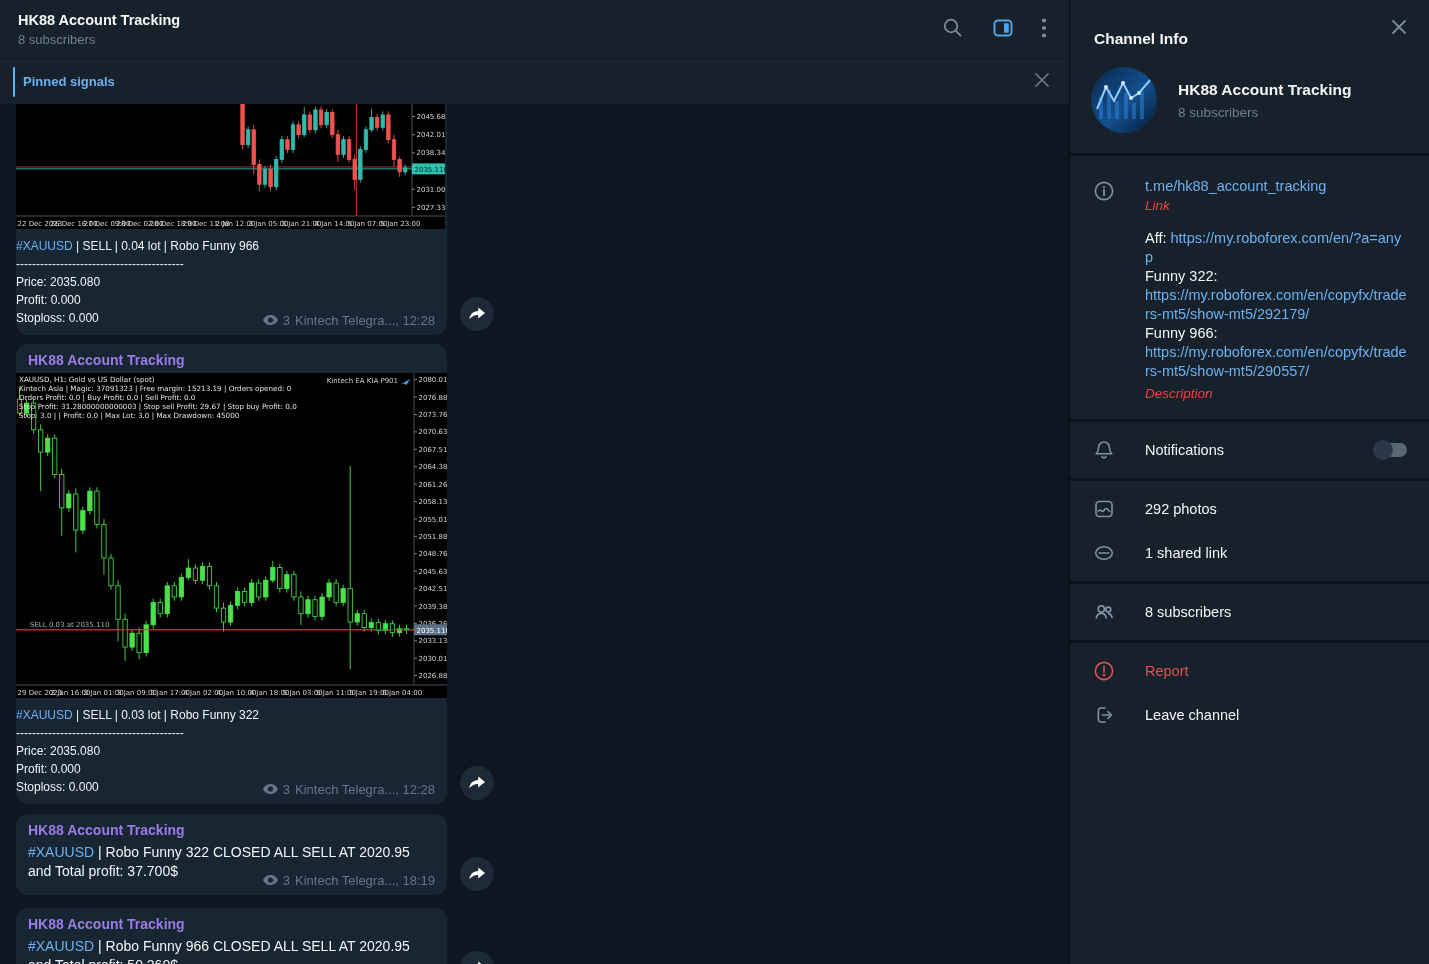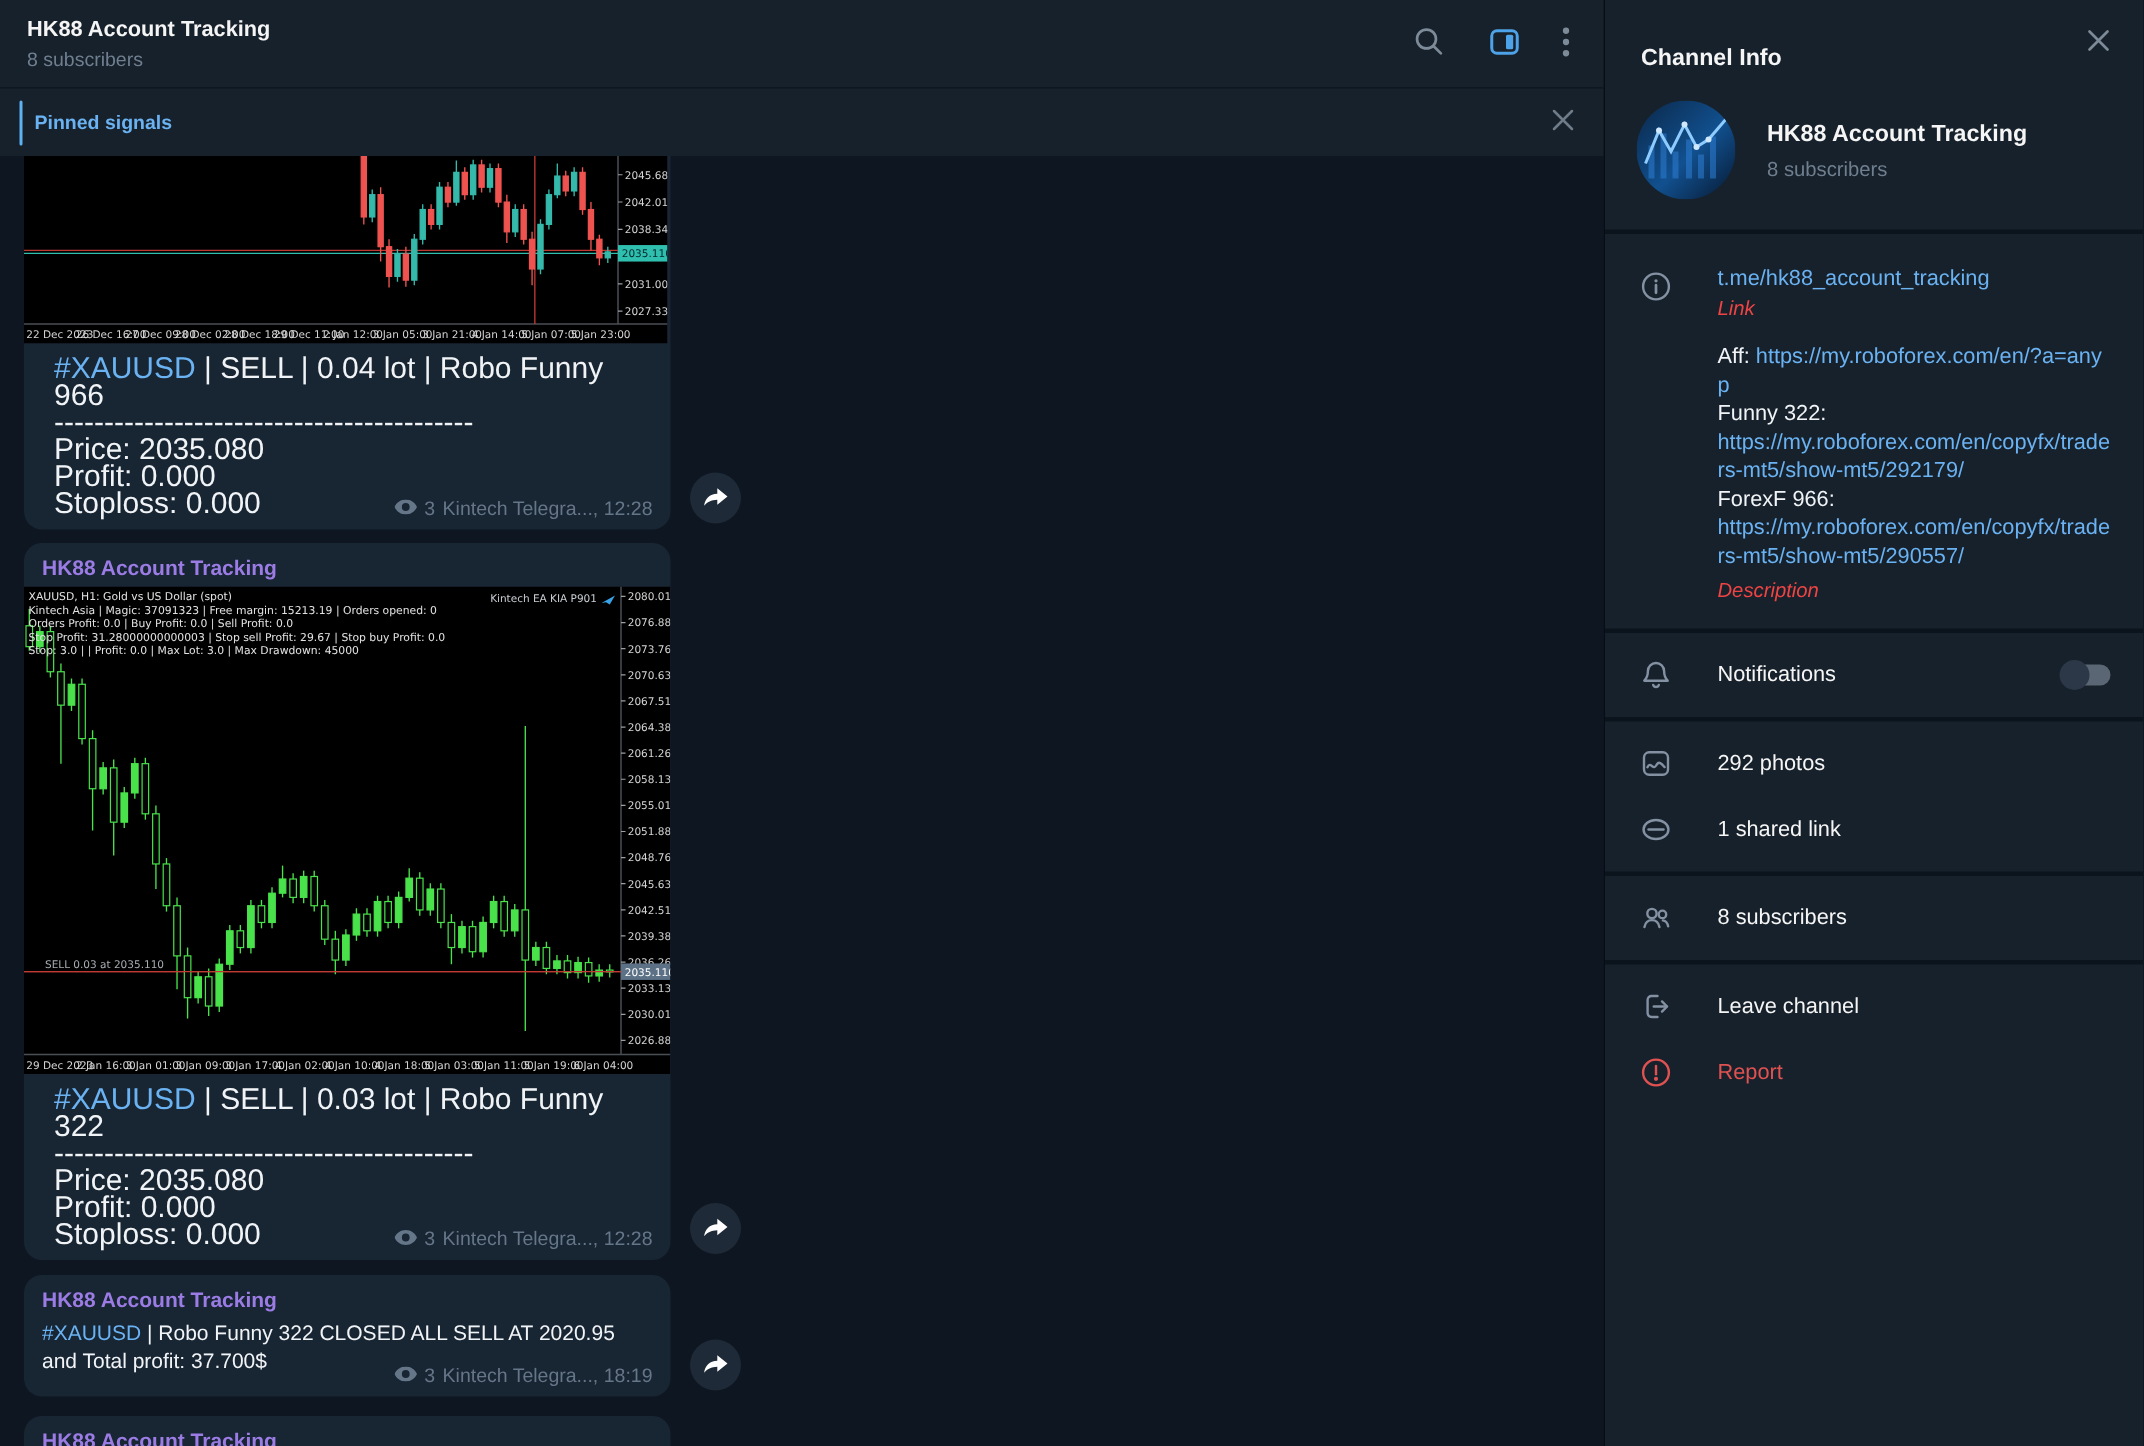--- a/index.html
+++ b/index.html
@@ -20,21 +20,21 @@
   .pin-texts{flex:1;min-width:0;}
   .pin-label{color:#6ab2f2;font-size:13px;font-weight:700;}
   .pin-msg{color:#edf1f5;font-size:13.5px;margin-top:2px;white-space:nowrap;overflow:hidden;}
   .pin-close{margin:0 18px 0 12px;}
 
   .messages{flex:1;padding-left:16px;overflow:hidden;}
   .msg-row{display:flex;align-items:flex-end;}
   .bubble{background:#182533;border-radius:12px;width:431px;position:relative;overflow:hidden;flex:none;}
   .bubble.cut-top{border-top-left-radius:0;border-top-right-radius:0;}
   .img-wrap{line-height:0;display:block;}
-  .caption{padding:8px 20px;font-size:20px;line-height:18px;color:#f1f4f7;}
+  .caption{padding:8px 0;font-size:12px;line-height:18px;color:#f1f4f7;}
   .author{padding:7px 12px 4px;color:#9b7ce5;font-weight:700;font-size:14px;line-height:18px;}
   .hash{color:#6ab2f2;text-decoration:none;}
   .dashes{color:#f1f4f7;}
   .mfooter{position:absolute;right:12px;bottom:7px;display:flex;align-items:center;gap:5px;color:#667689;font-size:13px;}
   .text-bubble .body{padding:0 12px 8px;font-size:14px;line-height:19px;color:#f1f4f7;max-width:407px;}
   .fwd{width:34px;height:34px;border-radius:50%;background:#1e2a37;border:none;margin-left:13px;margin-bottom:4px;flex:none;display:flex;align-items:center;justify-content:center;cursor:pointer;}
 
   
   .panel{width:359px;flex:none;background:#17212b;border-left:1px solid #070d13;display:flex;flex-direction:column;color:#f5f5f5;}
   .panel-header{height:57px;flex:none;display:flex;align-items:center;padding:0 20px 0 24px;}
@@ -533,21 +533,21 @@
               <line x1="12" y1="11" x2="12" y2="16.2" stroke="#8391a3" stroke-width="1.8" stroke-linecap="round"></line>
             </svg>
         </span>
         <div>
           <a href="#" class="link-main">t.me/hk88_account_tracking</a>
           <div class="cap">Link</div>
           <div class="desc">
             <div><span>Aff: </span><a href="#">https://my.roboforex.com/en/?a=anyp</a></div>
             <div>Funny 322:</div>
             <a href="#" style="display:block;">https://my.roboforex.com/en/copyfx/traders-mt5/show-mt5/292179/</a>
-            <div>ForexF 966:</div>
+            <div>Funny 966:</div>
             <a href="#" style="display:block;">https://my.roboforex.com/en/copyfx/traders-mt5/show-mt5/290557/</a>
             <div class="cap" style="margin-top:3px;">Description</div>
           </div>
         </div>
       </div>
     </div>
 
     <div class="divider"></div>
 
     <div class="sec">
@@ -600,37 +600,37 @@
               <path d="M16.6 13.6c1.9.4 3.1 1.7 3.5 3.9"></path>
             </svg>
         </span>
         <span>8 subscribers</span>
       </div>
     </div>
 
     <div class="divider"></div>
 
     <div class="sec">
+      <div class="item-row report-row">
+        <span class="ric">
+          <svg width="24" height="24" fill="none" stroke="#e05252" stroke-width="1.6" stroke-linecap="round">
+              <circle cx="12" cy="12" r="8.6"></circle>
+              <line x1="12" y1="7.6" x2="12" y2="13.2"></line>
+              <circle cx="12" cy="16.2" r="0.6" fill="#e05252"></circle>
+            </svg>
+        </span>
+        <span>Report</span>
+      </div>
       <div class="item-row">
         <span class="ric">
           <svg width="24" height="24" fill="none" stroke="#8391a3" stroke-width="1.6" stroke-linecap="round" stroke-linejoin="round">
               <path d="M13 5H9A2.6 2.6 0 0 0 6.4 7.6v8.8A2.6 2.6 0 0 0 9 19h4"></path>
               <line x1="10.5" y1="12" x2="19" y2="12"></line>
               <path d="M16 8.6 19.4 12 16 15.4"></path>
             </svg>
         </span>
         <span>Leave channel</span>
       </div>
-      <div class="item-row report-row">
-        <span class="ric">
-          <svg width="24" height="24" fill="none" stroke="#e05252" stroke-width="1.6" stroke-linecap="round">
-              <circle cx="12" cy="12" r="8.6"></circle>
-              <line x1="12" y1="7.6" x2="12" y2="13.2"></line>
-              <circle cx="12" cy="16.2" r="0.6" fill="#e05252"></circle>
-            </svg>
-        </span>
-        <span>Report</span>
-      </div>
     </div>
 
     <div class="grow"></div>
   </div>
 </div>
 
 </body></html>

